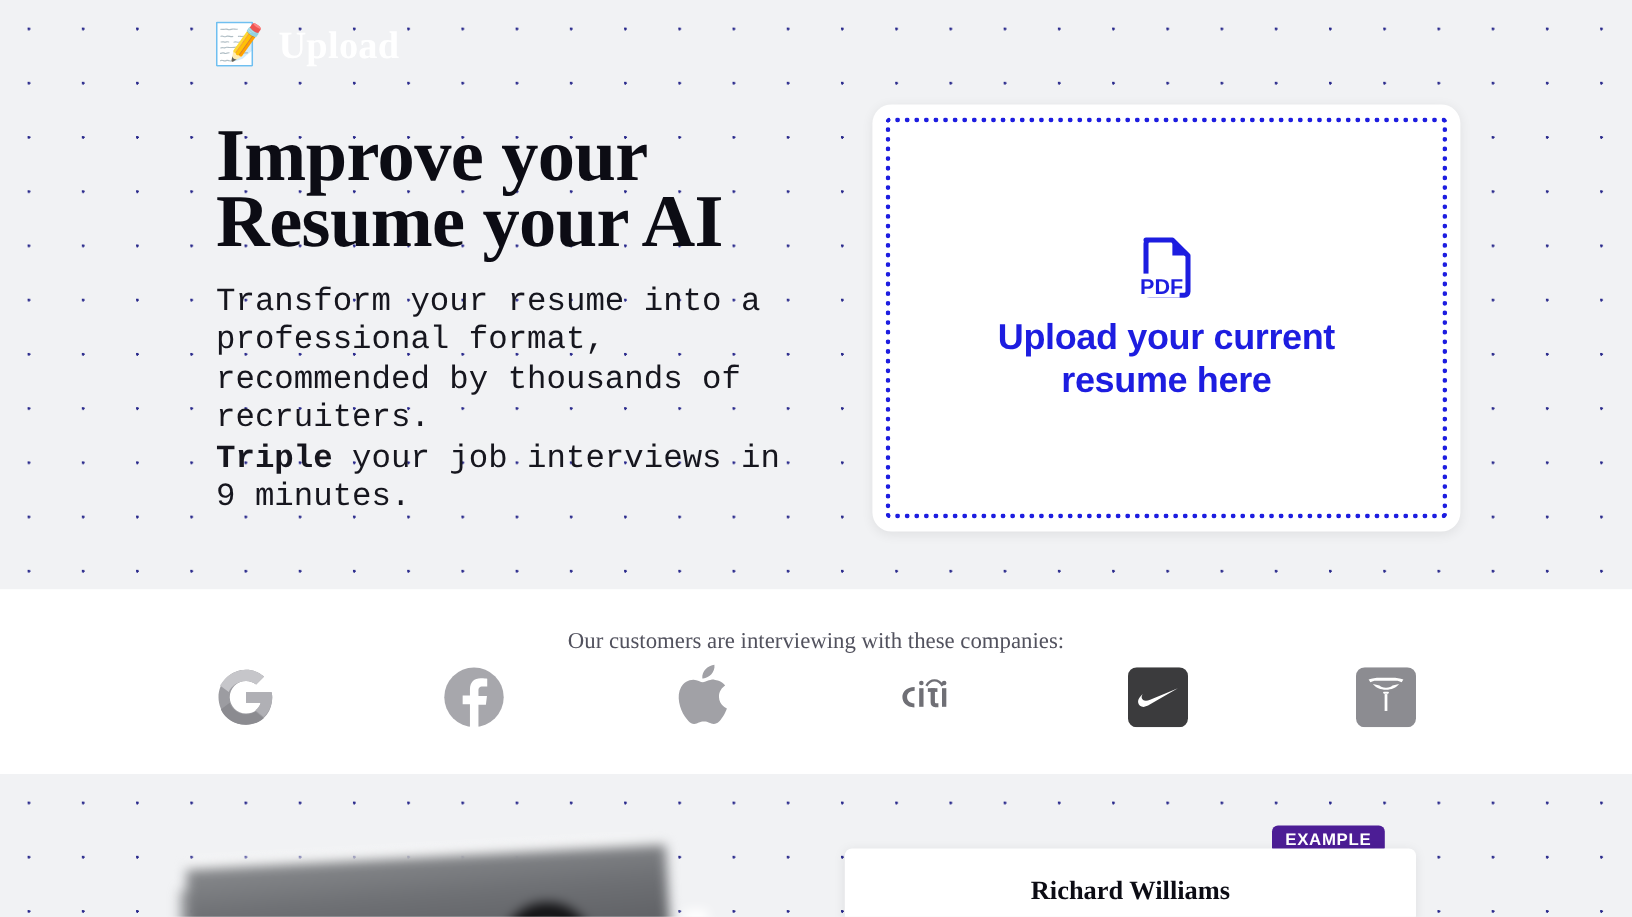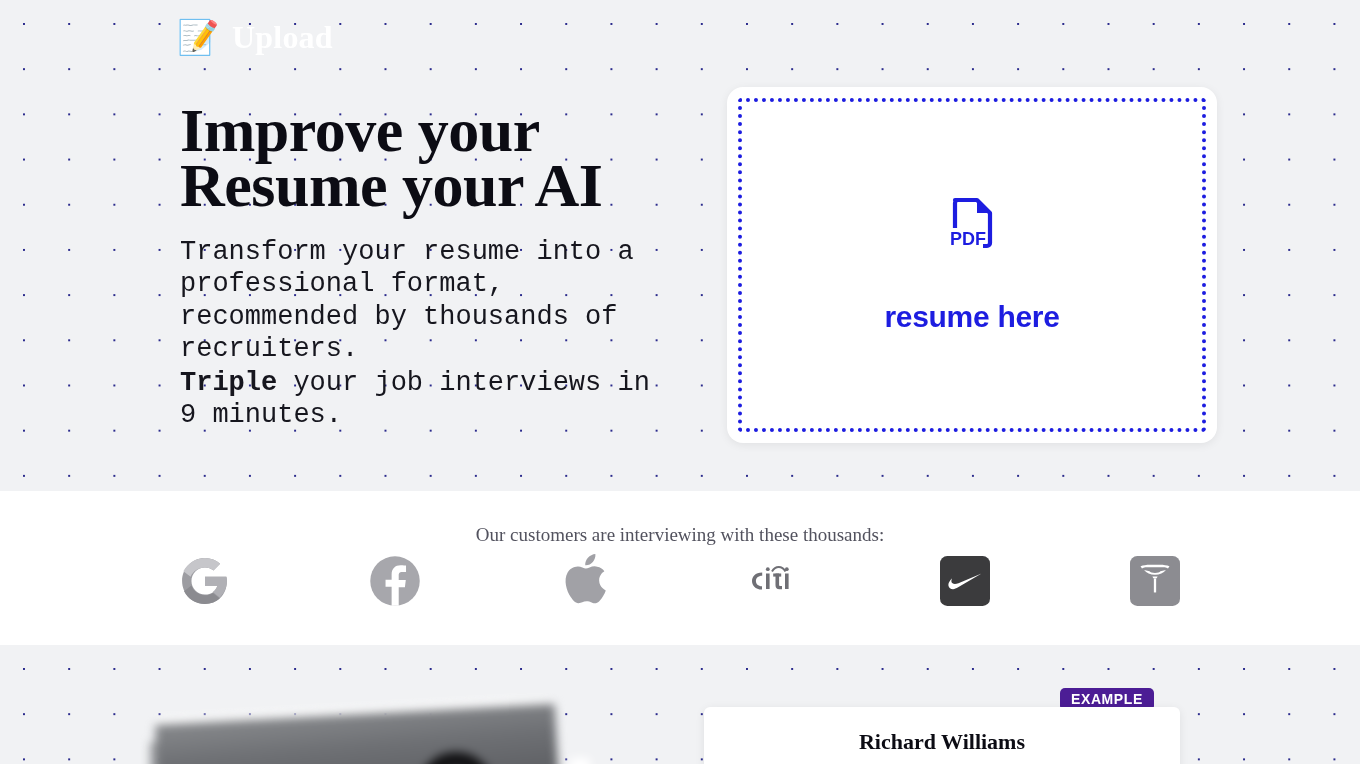--- a/index.html
+++ b/index.html
@@ -278,30 +278,30 @@
     <div class="upload-dash">
       <span class="pdf-icon">
         <svg width="48" height="56" viewBox="0 0 48 56" fill="none">
           <path d="M7 5 h22 l13 13 v30 a3 3 0 0 1 -3 3 h-29 a3 3 0 0 1 -3 -3 v-40 a3 3 0 0 1 3 -3 z" stroke="#1d1de0" stroke-width="4.2" fill="none" stroke-linejoin="round"></path>
           <path d="M29 5 v13 h13 z" fill="#1d1de0"></path>
           <rect x="1" y="33" width="34" height="20" fill="#ffffff"></rect>
           <text x="2" y="50" font-family="'Liberation Sans',sans-serif" font-size="18" font-weight="bold" fill="#1d1de0">PDF</text>
         </svg>
       </span>
       <div class="upload-text">
-        <br>
+        <span>Upload your current</span><br>
         <span>resume here</span>
       </div>
     </div>
   </div>
 
 </section>
 
 <section id="companies">
-  <div class="companies-title">Our customers are interviewing with these thousands:</div>
+  <div class="companies-title">Our customers are interviewing with these companies:</div>
 
   <div class="logo-row">
 
     <div class="logo-cell">
       <svg width="50" height="50" viewBox="0 0 48 48">
         <path fill="#9c9ca1" d="M44.5 20H24v8.5h11.8C34.7 33.9 30.1 37 24 37c-7.2 0-13-5.8-13-13s5.8-13 13-13c3.1 0 5.9 1.1 8.1 2.9l6.4-6.4C34.6 4.1 29.6 2 24 2 11.8 2 2 11.8 2 24s9.8 22 22 22c11 0 21-8 21-22 0-1.3-.2-2.7-.5-4z"></path>
         <path fill="#c6c6ca" d="M3.2 14.7l7 5.1C12.1 15.1 17.6 11 24 11c3.1 0 5.9 1.1 8.1 2.9l6.4-6.4C34.6 4.1 29.6 2 24 2 15.3 2 7.8 7 3.2 14.7z"></path>
         <path fill="#8b8b90" d="M24 46c5.5 0 10.4-1.9 14.2-5.2l-6.6-5.4C29.6 36.8 27 37.7 24 37.7c-6.1 0-11.2-3.9-13.1-9.3l-7 5.4C7.5 41.4 15.1 46 24 46z"></path>
         <path fill="#b0b0b5" d="M44.5 20H24v8.5h11.8c-.9 2.6-2.4 4.6-4.3 6l6.6 5.4C41.9 36.2 45 30.9 45 24c0-1.3-.2-2.7-.5-4z"></path>
       </svg>

